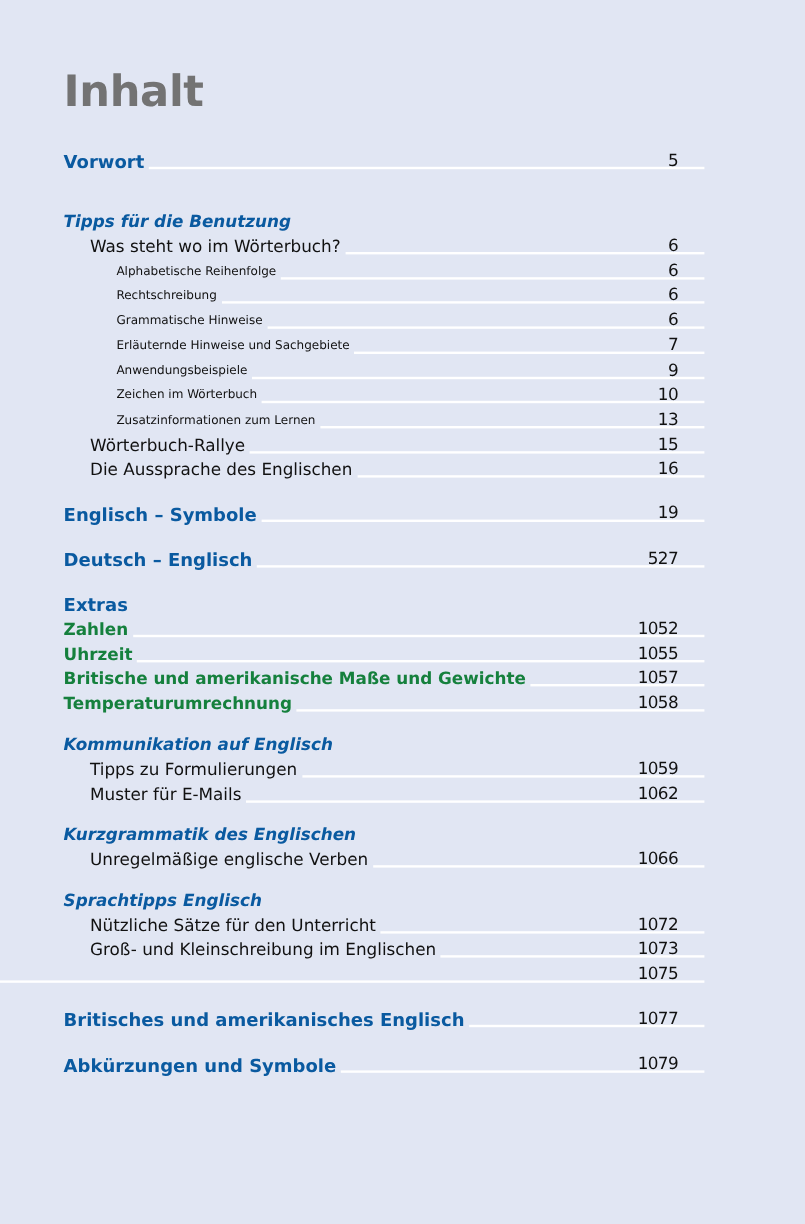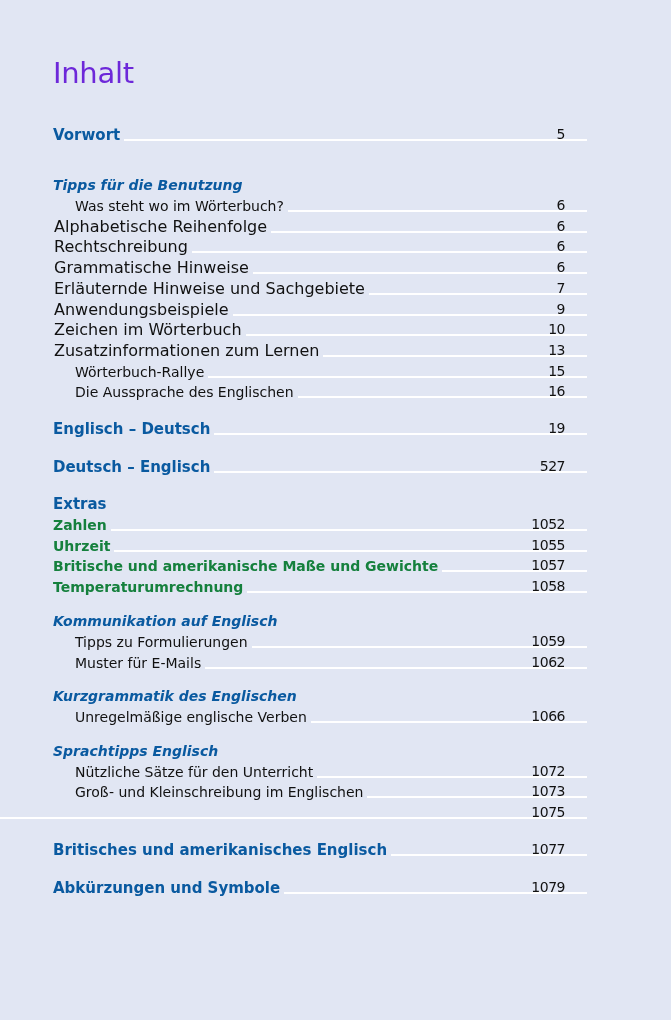--- a/index.html
+++ b/index.html
@@ -5,21 +5,21 @@
     html, body { margin: 0; padding: 0; }
     body {
       width: 671px; height: 1020px;
       background: #e1e6f3;
       font-family: "DejaVu Sans", sans-serif;
       position: relative;
       overflow: hidden;
     }
     .page-title {
       position: absolute; left: 53px; top: 56px;
-      font-size: 29px; font-weight: normal; color: #6d28d9;
+      font-size: 36px; font-weight: bold; color: #737373;
       letter-spacing: -0.3px;
     }
     .toc { position: absolute; left: 0; top: 0; width: 671px; }
     .row {
       position: absolute; left: 0; width: 619px; height: 20px;
       display: flex; align-items: flex-end;
     }
     .row .label {
       white-space: nowrap; font-size: 14px; line-height: 18px;
       padding-right: 4px;
@@ -30,21 +30,21 @@
     }
     .row .leader-end { width: 32px; flex: 0 0 auto; }
     .row .page {
       position: absolute; right: 54px; bottom: 1px;
       font-size: 14px; line-height: 18px; color: #111;
       text-align: right; letter-spacing: -0.5px;
     }
     .lvl0 .label { margin-left: 53px; color: #0a5aa0; font-weight: bold; font-size: 15px; }
     .lvl0s .label { margin-left: 53px; color: #15803d; font-weight: bold; font-size: 14px; margin-top: 13px; }
     .lvl1 .label { margin-left: 75px; color: #111; font-weight: normal; font-size: 14px; }
-    .lvl2 .label { margin-left: 54px; color: #111; font-weight: normal; font-size: 16px; }
+    .lvl2 .label { margin-left: 97px; color: #111; font-weight: normal; font-size: 10px; }
     .hdr .label { margin-left: 53px; color: #0a5aa0; font-weight: bold; font-size: 14px; font-style: italic; }
     .hdr-big .label { margin-left: 53px; color: #0a5aa0; font-weight: bold; font-size: 15px; }
   </style>
 </head>
 <body>
 
 <div class="page-title">Inhalt</div>
 
 <div class="toc">
 
@@ -114,21 +114,21 @@
     <span class="page">15</span>
   </div>
   <div class="row lvl1" style="top:381px">
     <span class="label">Die Aussprache des Englischen</span>
     <span class="leader"></span>
       <span class="leader-end"></span>
     <span class="page">16</span>
   </div>
 
   <div class="row lvl0" style="top:418px">
-    <span class="label">Englisch – Deutsch</span>
+    <span class="label">Englisch – Symbole</span>
     <span class="leader"></span>
       <span class="leader-end"></span>
     <span class="page">19</span>
   </div>
   <div class="row lvl0" style="top:456px">
     <span class="label">Deutsch – Englisch</span>
     <span class="leader"></span>
       <span class="leader-end"></span>
     <span class="page">527</span>
   </div>

